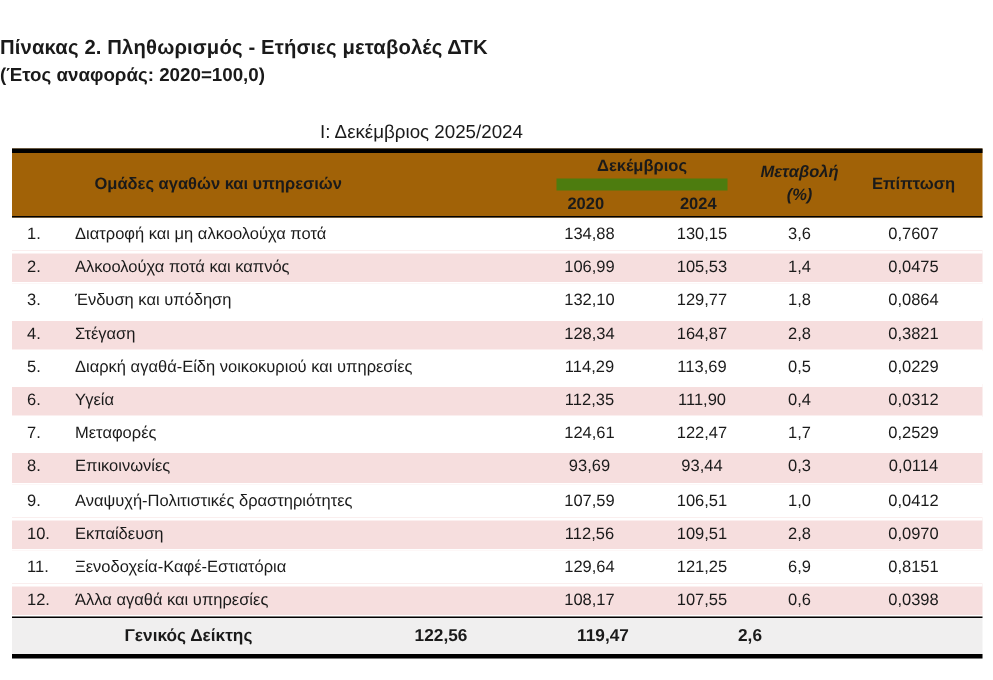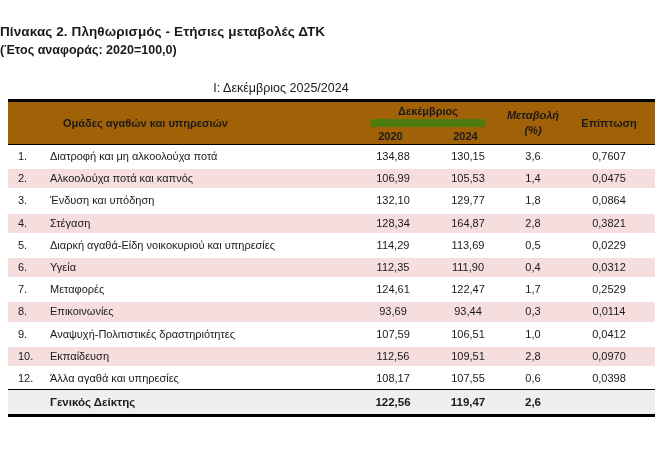--- a/index.html
+++ b/index.html
@@ -91,20 +91,21 @@
 
   .total-row {
     display: flex;
     align-items: center;
     height: 28px;
     background: #F0EFEF;
     border-top: 1px solid #000;
     border-bottom: 3px solid #000;
     font-weight: bold;
     font-size: 11.5px;
+    gap: 33px;
   }
   .total-row .c-name { padding-left: 8px; }
 </style>
 </head>
 <body>
 
 <div class="titles">
   <div class="title">Πίνακας 2. Πληθωρισμός - Ετήσιες μεταβολές ΔΤΚ</div>
   <div class="subtitle">(Έτος αναφοράς: 2020=100,0)</div>
 </div>
@@ -213,20 +214,28 @@
 
   <div class="row">
     <div class="c-num">10.</div>
     <div class="c-name">Εκπαίδευση</div>
     <div class="c-y25">112,56</div>
     <div class="c-y24">109,51</div>
     <div class="c-chg">2,8</div>
     <div class="c-imp">0,0970</div>
   </div>
 
+  <div class="row">
+    <div class="c-num">11.</div>
+    <div class="c-name">Ξενοδοχεία-Καφέ-Εστιατόρια</div>
+    <div class="c-y25">129,64</div>
+    <div class="c-y24">121,25</div>
+    <div class="c-chg">6,9</div>
+    <div class="c-imp">0,8151</div>
+  </div>
 
   <div class="row">
     <div class="c-num">12.</div>
     <div class="c-name">Άλλα αγαθά και υπηρεσίες</div>
     <div class="c-y25">108,17</div>
     <div class="c-y24">107,55</div>
     <div class="c-chg">0,6</div>
     <div class="c-imp">0,0398</div>
   </div>
 </div>

